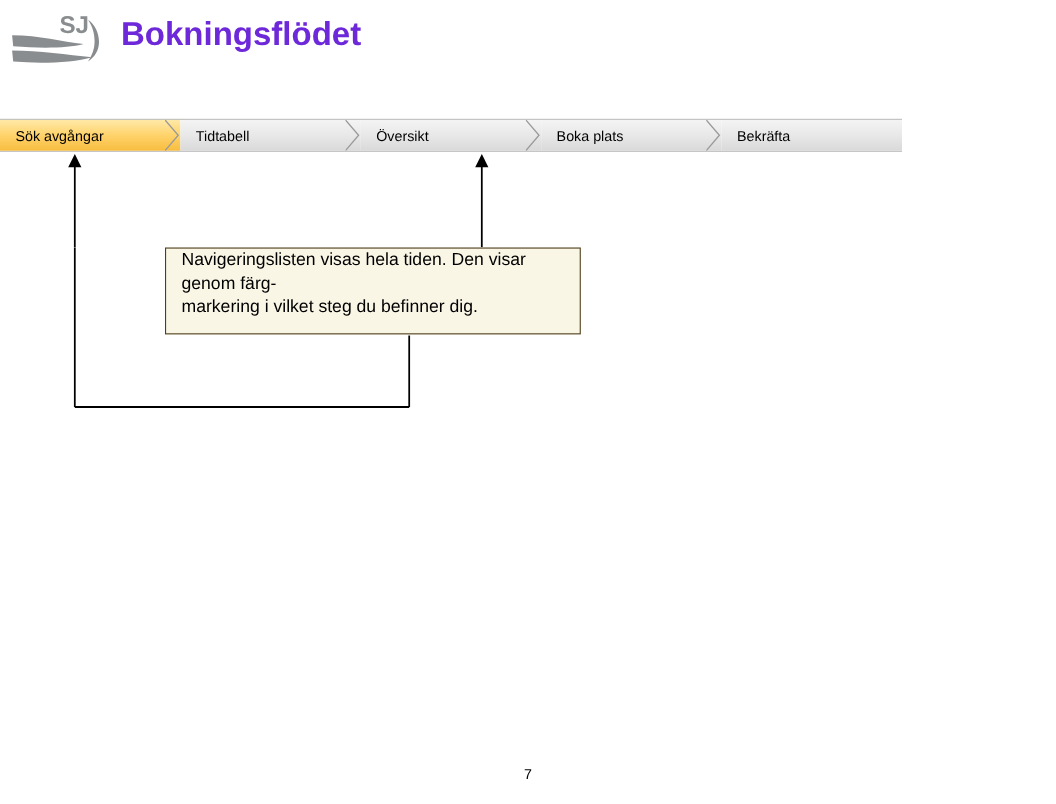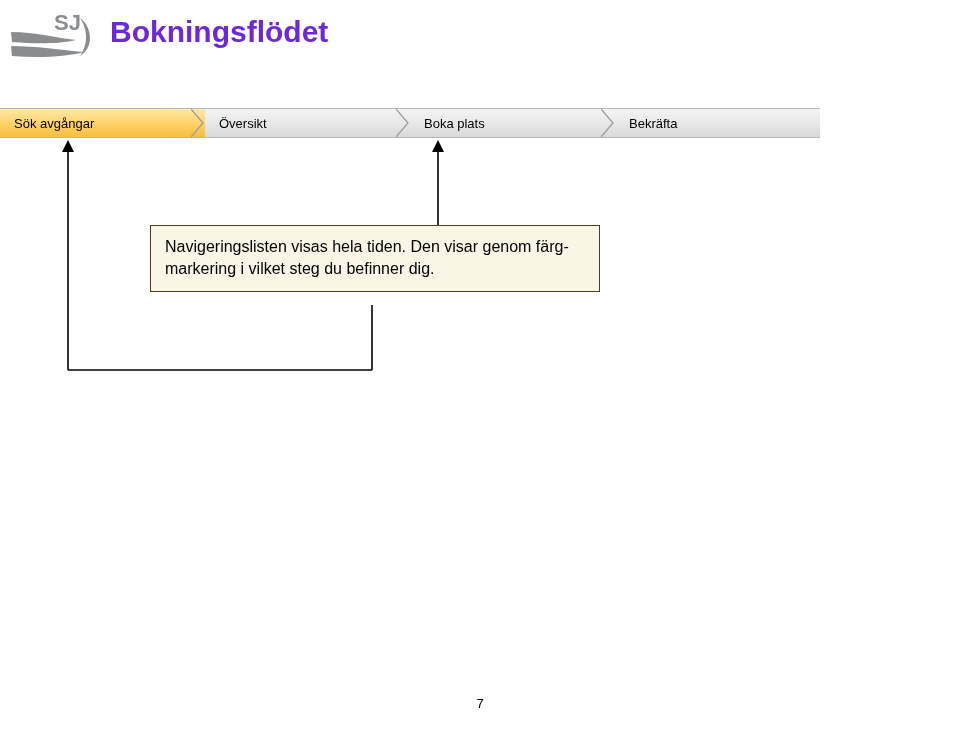--- a/index.html
+++ b/index.html
@@ -60,24 +60,24 @@
   }
   .nav-step .chevron svg {
     display: block;
     height: 100%;
     width: 100%;
   }
   .callout-box {
     position: absolute;
     top: 225px;
     left: 150px;
-    width: 450px;
+    width: 378px;
     background: #f9f6e6;
     border: 1px solid #4d3f1d;
-    padding: 10px 14px 12px 14px;
+    padding: 0 14px 12px 14px;
     font-size: 16px;
     line-height: 1.35;
     color: #000;
   }
   .arrow {
     position: absolute;
   }
   .arrow svg { display: block; }
   .page-number {
     position: absolute;
@@ -102,20 +102,28 @@
     <path d="M5 36 C 30 36, 55 40, 78 42 C 60 47, 32 48, 6 46 Z" fill="#8a8d8f"></path>
     <path d="M74 8 C 80 12, 84 20, 84 28 C 84 36, 80 42, 74 46 C 78 40, 80 34, 80 28 C 80 20, 78 14, 74 8 Z" fill="#8a8d8f"></path>
   </svg>
 </div>
 
 <h1 class="page-title">Bokningsflödet</h1>
 
 <div class="breadcrumb-nav">
   <div class="nav-step active">
     <span>Sök avgångar</span>
+    <span class="chevron">
+      <svg viewBox="0 0 14 28" preserveAspectRatio="none">
+          <path d="M0 0 L12 14 L0 28" fill="none" stroke="#9a9a9a" stroke-width="1.2"></path>
+        </svg>
+    </span>
+  </div>
+  <div class="nav-step">
+    <span>Tidtabell</span>
     <span class="chevron">
       <svg viewBox="0 0 14 28" preserveAspectRatio="none">
           <path d="M0 0 L12 14 L0 28" fill="none" stroke="#9a9a9a" stroke-width="1.2"></path>
         </svg>
     </span>
   </div>
   <div class="nav-step">
     <span>Översikt</span>
     <span class="chevron">
       <svg viewBox="0 0 14 28" preserveAspectRatio="none">

